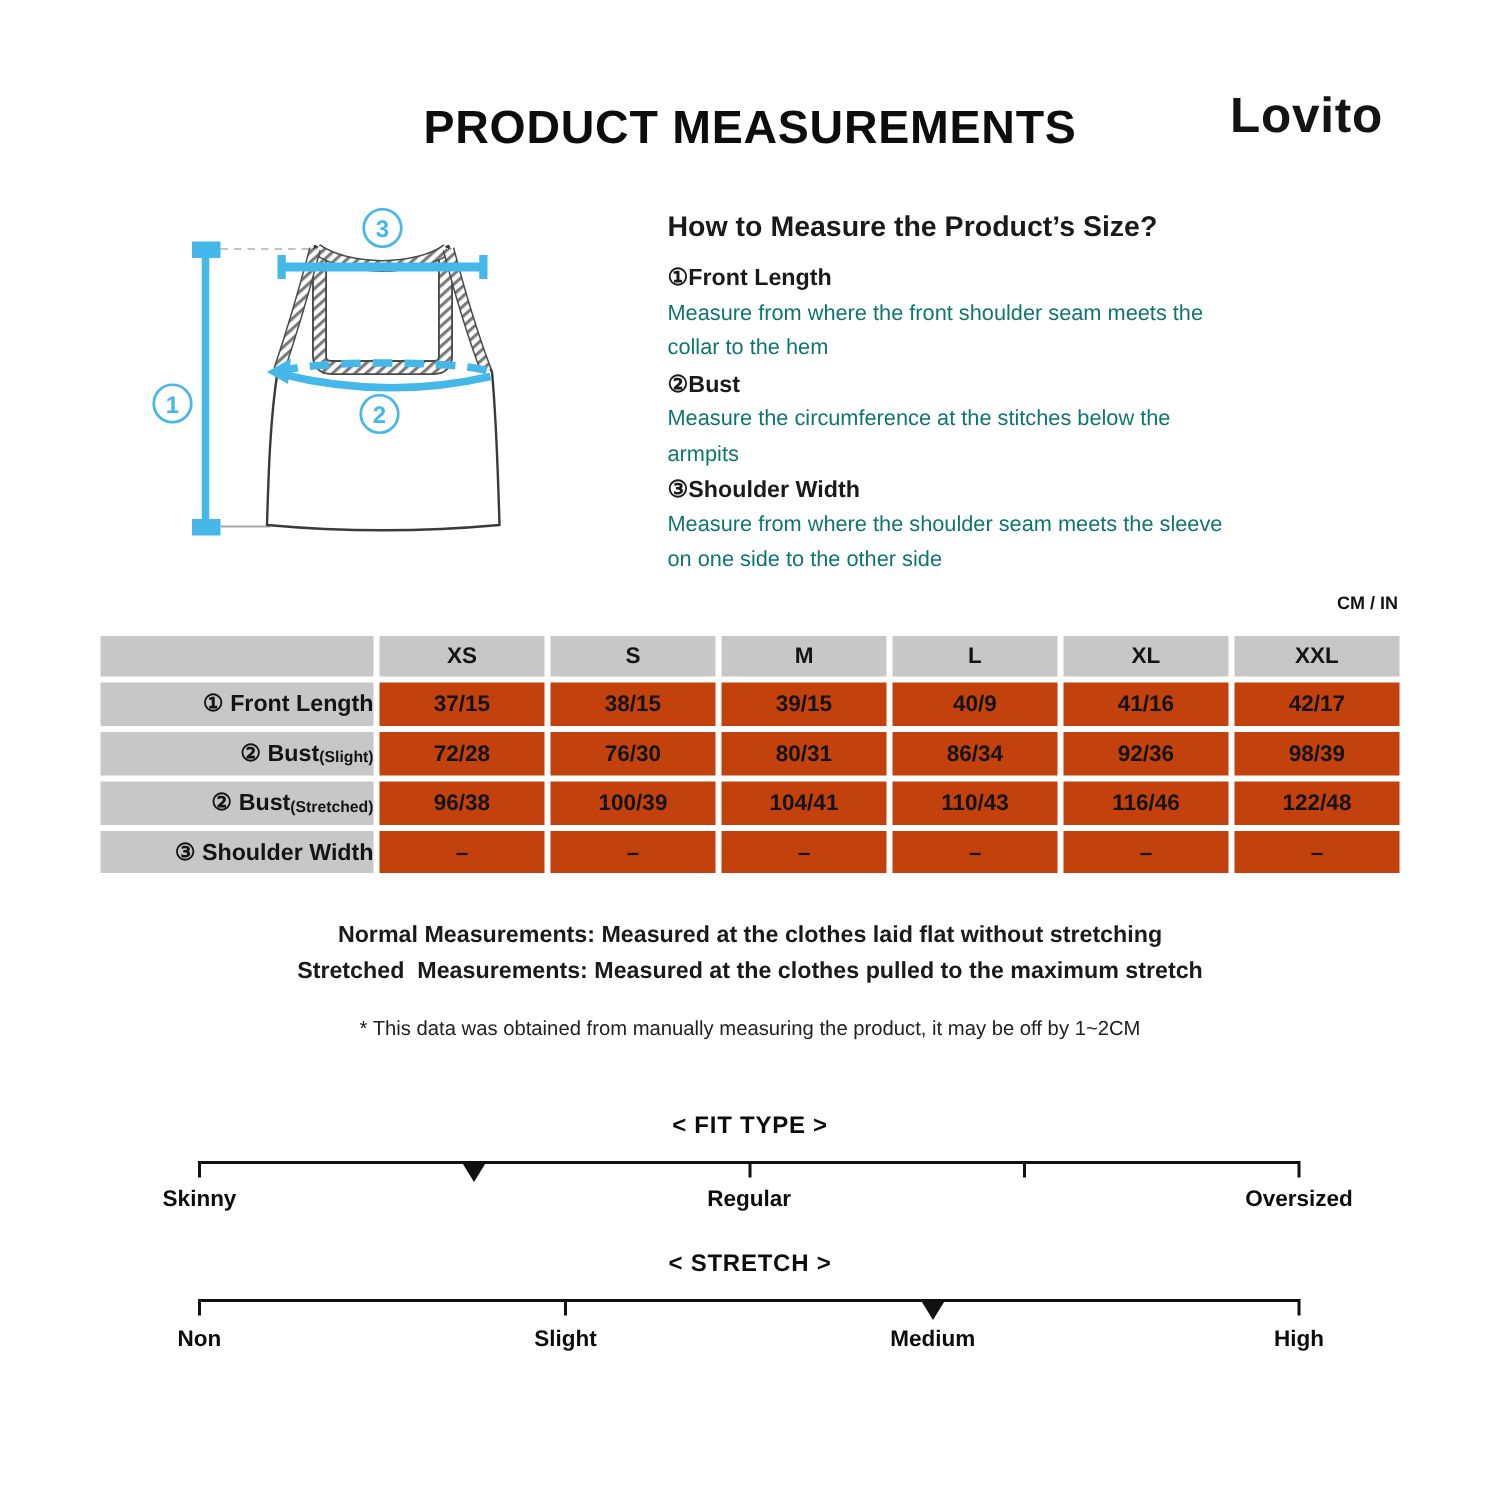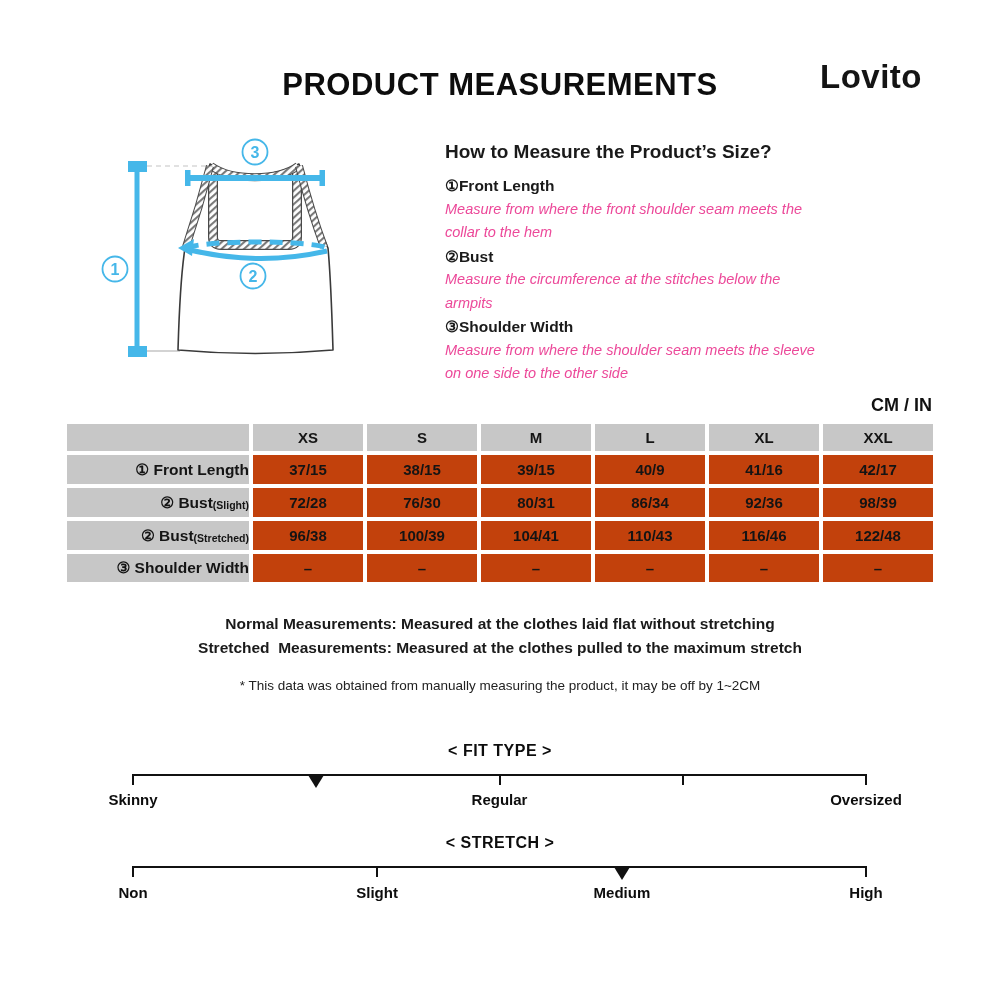--- a/index.html
+++ b/index.html
@@ -33,28 +33,27 @@
   .howto { top: 141px; left: 445px; width: 450px; }
   .howto-heading {
     font-size: 19px; font-weight: bold; color: #1a1a1a;
     margin: 0 0 11px 0;
   }
   .howto-label {
     font-size: 15.5px; font-weight: bold; color: #1a1a1a;
     line-height: 23.5px;
   }
   .howto-desc {
-    font-size: 14.5px; color: #ec4899;
+    font-size: 14.5px; color: #0f766e;
     line-height: 23.5px;
     white-space: pre-line;
-    font-style: italic;
-  }
-
-  
-  .units { top: 395px; right: 68px; font-size: 18px; font-weight: bold; }
+  }
+
+  
+  .units { top: 395px; right: 68px; font-size: 12px; font-weight: bold; }
 
   
   .size-table {
     top: 424px; left: 67px; width: 866px;
     display: grid;
     grid-template-columns: 182px repeat(6, 110px);
     grid-template-rows: 27px 29px 29px 29px 28px;
     gap: 4px;
   }
   .cell {

